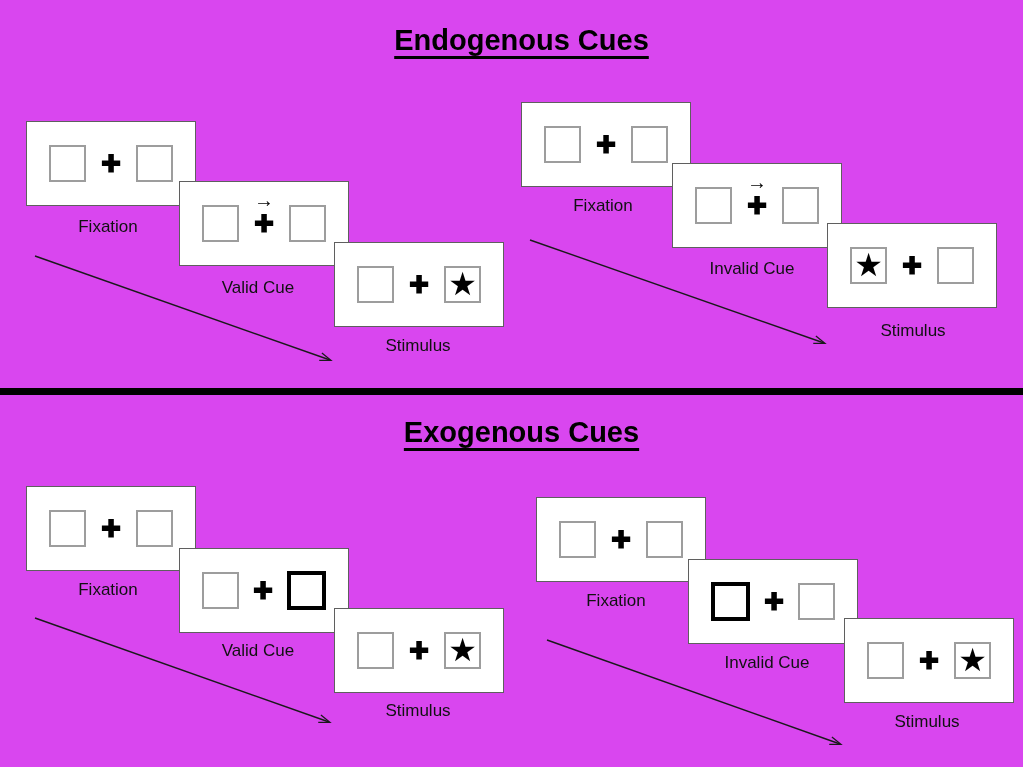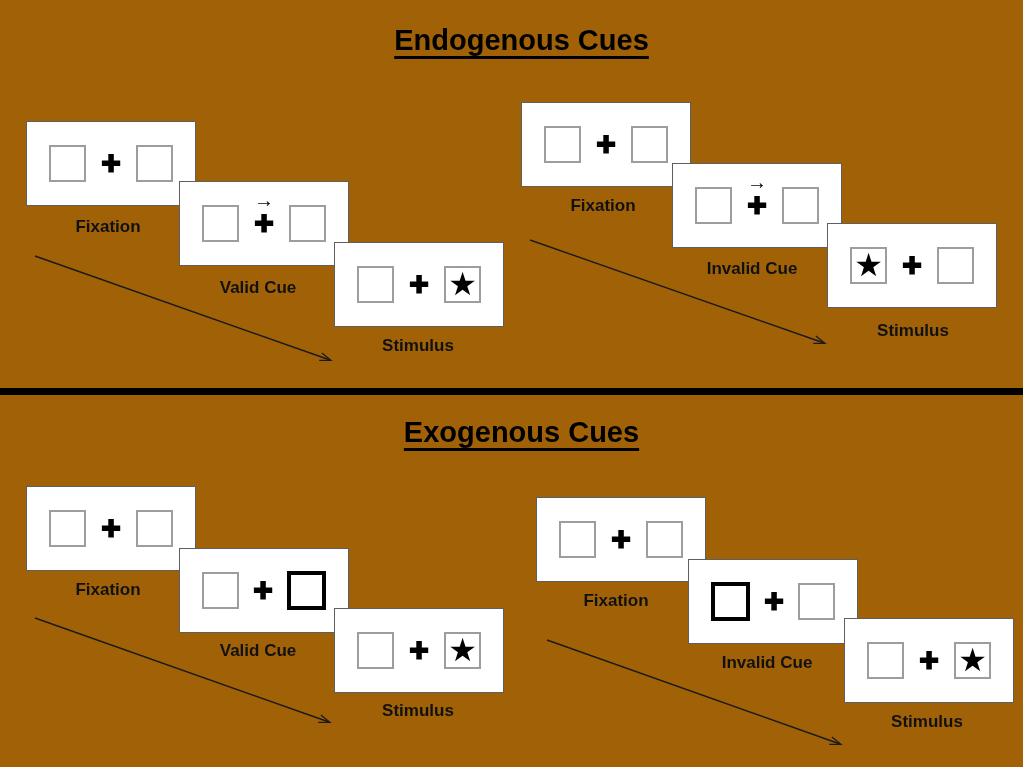--- a/index.html
+++ b/index.html
@@ -1,17 +1,17 @@
 <!DOCTYPE html>
 <html><head>
 <meta charset="utf-8">
 <style>
   html,body{margin:0;padding:0;background:#ffffff;}
   .canvas{
-    position:relative;width:1023px;height:767px;background:#a16207;overflow:hidden;
+    position:relative;width:1023px;height:767px;background:#d946ef;overflow:hidden;
     font-family:"Liberation Sans", sans-serif;
   }
   .title{
     position:absolute;left:0;width:100%;text-align:center;margin:0;
     font-size:29px;font-weight:bold;color:#000;
     text-decoration:underline;text-decoration-thickness:3px;text-underline-offset:6px;
     transform:translateX(10px);
   }
   .divider{position:absolute;left:0;top:388px;width:100%;height:7px;background:#000;}
   .panel{
@@ -28,21 +28,21 @@
   .sq.thick{border:4px solid #000;width:39px;height:39px;}
   .star{font-size:32px;line-height:1;color:#000;margin-top:-2px;}
   .plus-wrap{position:relative;display:flex;align-items:center;justify-content:center;}
   .plus{font-size:24px;line-height:1;font-weight:bold;color:#000;}
   .cue-arrow{
     position:absolute;left:50%;bottom:calc(100% + 2px);transform:translateX(-50%);
     font-size:20px;line-height:1;color:#000;font-weight:bold;
   }
   .plabel{
     position:absolute;width:140px;text-align:center;
-    font-size:17px;font-weight:bold;color:#111;
+    font-size:17px;font-weight:normal;color:#111;
   }
   .arrows{position:absolute;left:0;top:0;}
 </style>
 </head>
 <body>
 
 <div class="canvas">
 
   <svg class="arrows" width="1023" height="767" viewBox="0 0 1023 767">
     <defs>

